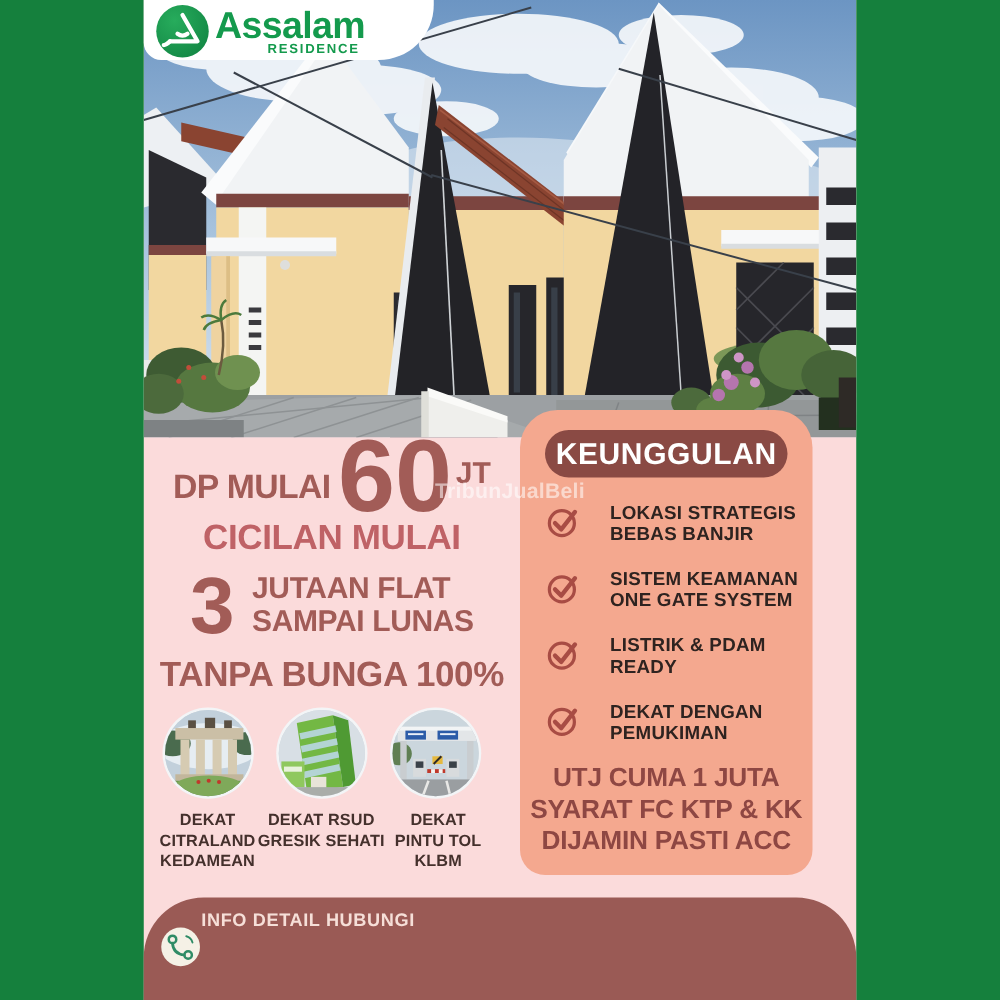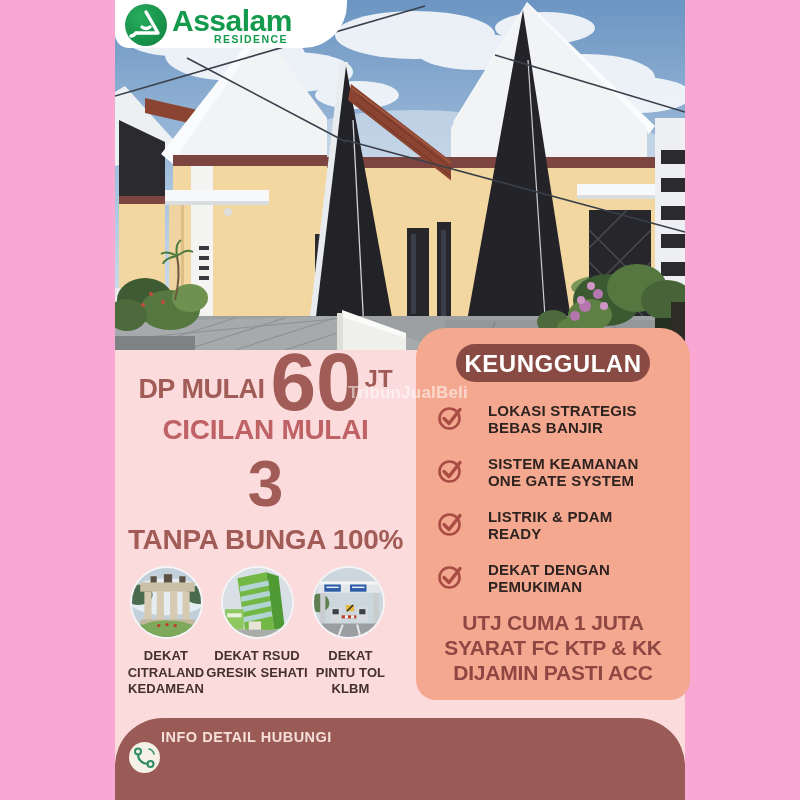--- a/index.html
+++ b/index.html
@@ -1,17 +1,17 @@
 <!DOCTYPE html>
 <html><head>
 <meta charset="utf-8">
 <style>
   html,body{margin:0;padding:0;}
   body{width:800px;height:800px;background:#ffffff;font-family:"Liberation Sans",sans-serif;overflow:hidden;}
-  .page{position:relative;width:800px;height:800px;background:#f9a8d4;}
+  .page{position:relative;width:800px;height:800px;background:#15803d;}
   .flyer{position:absolute;left:115px;top:0;width:570px;height:800px;background:#FBDBDB;}
 
   
   .photo{position:absolute;left:0;top:0;width:570px;height:350px;overflow:hidden;}
   .photo svg{display:block;}
 
   
   .badge{position:absolute;left:0;top:0;width:232px;height:48px;background:#ffffff;border-radius:0 0 44px 14px;z-index:6;}
   .logo-mark{position:absolute;left:10px;top:4px;width:42px;height:42px;border-radius:50%;
     background:radial-gradient(circle at 35% 30%,#27AC5C,#0E8040);}
@@ -32,21 +32,21 @@
 
   .circles{position:absolute;top:216px;left:15px;display:flex;gap:18px;}
   .circ{width:73px;height:73px;border-radius:50%;overflow:hidden;border:2px solid rgba(255,255,255,0.75);box-sizing:border-box;background:#cfd8de;}
   .circ svg{display:block;margin:-2px 0 0 -2px;}
   .cap{position:absolute;top:298px;text-align:center;font-size:13px;font-weight:700;color:#44302C;line-height:16.5px;letter-spacing:0.1px;}
   .cap1{left:-3px;width:108px;}
   .cap2{left:87px;width:110px;}
   .cap3{left:184px;width:103px;}
 
   
-  .adv{position:absolute;left:301px;top:328px;width:274px;height:372px;background:#F4A88F;border-radius:30px 30px 20px 20px;z-index:3;}
+  .adv{position:absolute;left:301px;top:328px;width:234px;height:372px;background:#F4A88F;border-radius:30px 30px 20px 20px;z-index:3;}
   .pill{margin:16px auto 0;width:194px;height:38px;border-radius:19px;background:#8A4A44;color:#ffffff;
     font-size:24px;font-weight:800;text-align:center;line-height:39px;letter-spacing:0.5px;}
   .adv-list{margin-top:21px;padding-left:21px;}
   .adv-item{display:flex;gap:24px;margin-bottom:20px;align-items:flex-start;}
   .adv-item svg{flex:0 0 auto;margin-top:1px;}
   .adv-text{font-size:15px;font-weight:600;color:#2E2320;line-height:16.5px;letter-spacing:0.2px;}
   .promo{position:absolute;left:0;top:282px;width:100%;text-align:center;font-size:21px;font-weight:800;color:#8E4743;line-height:25px;letter-spacing:-0.2px;}
 
   
   .footer{position:absolute;left:0;top:718px;width:570px;height:82px;background:#9A5A55;border-radius:48px 48px 0 0;z-index:4;}
@@ -232,20 +232,24 @@
 
     <div class="left-col">
       <div class="dp-row">
         <span class="dp-label">DP MULAI</span>
         <span class="dp-value">60</span>
         <span class="dp-unit">JT</span>
       </div>
       <div class="cicilan">CICILAN MULAI</div>
       <div class="row3">
         <span class="val3">3</span>
+        <span class="desc3">
+          <div>JUTAAN FLAT</div>
+          <div>SAMPAI LUNAS</div>
+        </span>
       </div>
       <div class="tanpa">TANPA BUNGA 100%</div>
 
       <div class="circles">
         <div class="circ">
           <svg width="75" height="75" viewBox="0 0 73 73">
             <rect width="73" height="73" fill="#C2D0DB"></rect>
             <ellipse cx="36" cy="30" rx="40" ry="18" fill="#E6EDF2"></ellipse>
             <ellipse cx="8" cy="28" rx="14" ry="10" fill="#4A6B4E"></ellipse>
             <ellipse cx="66" cy="28" rx="12" ry="9" fill="#4A6B4E"></ellipse>

